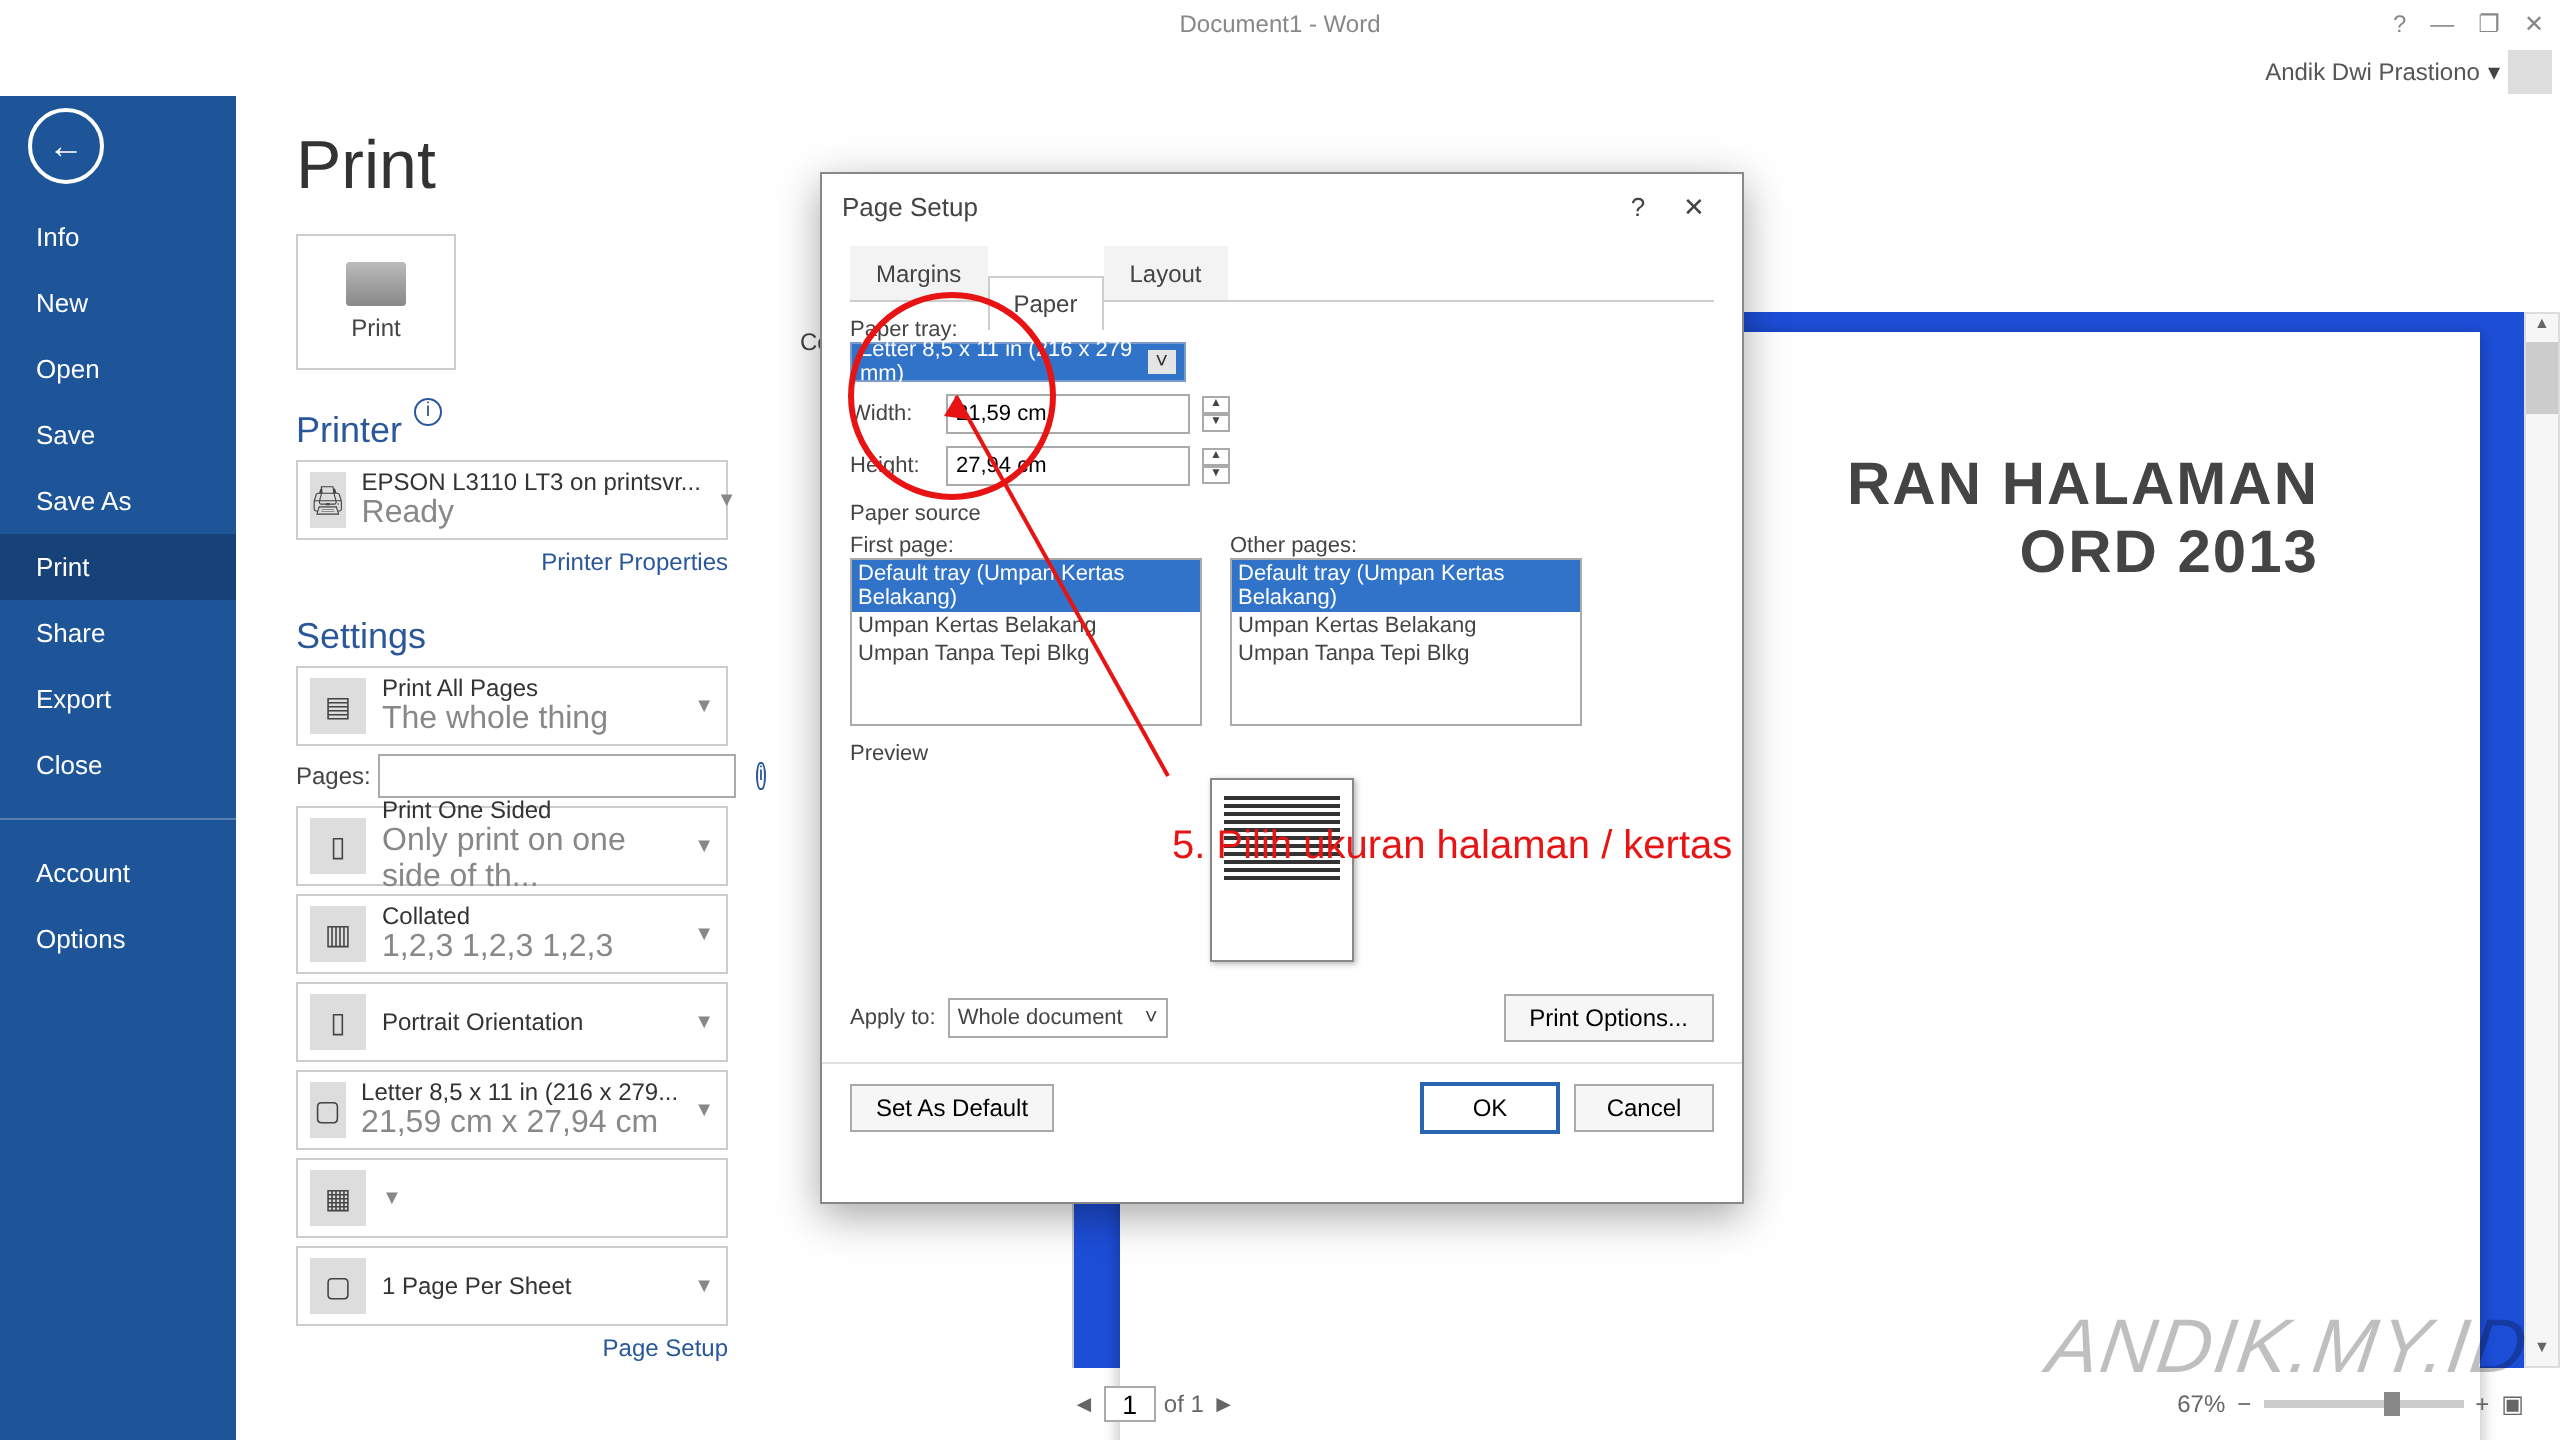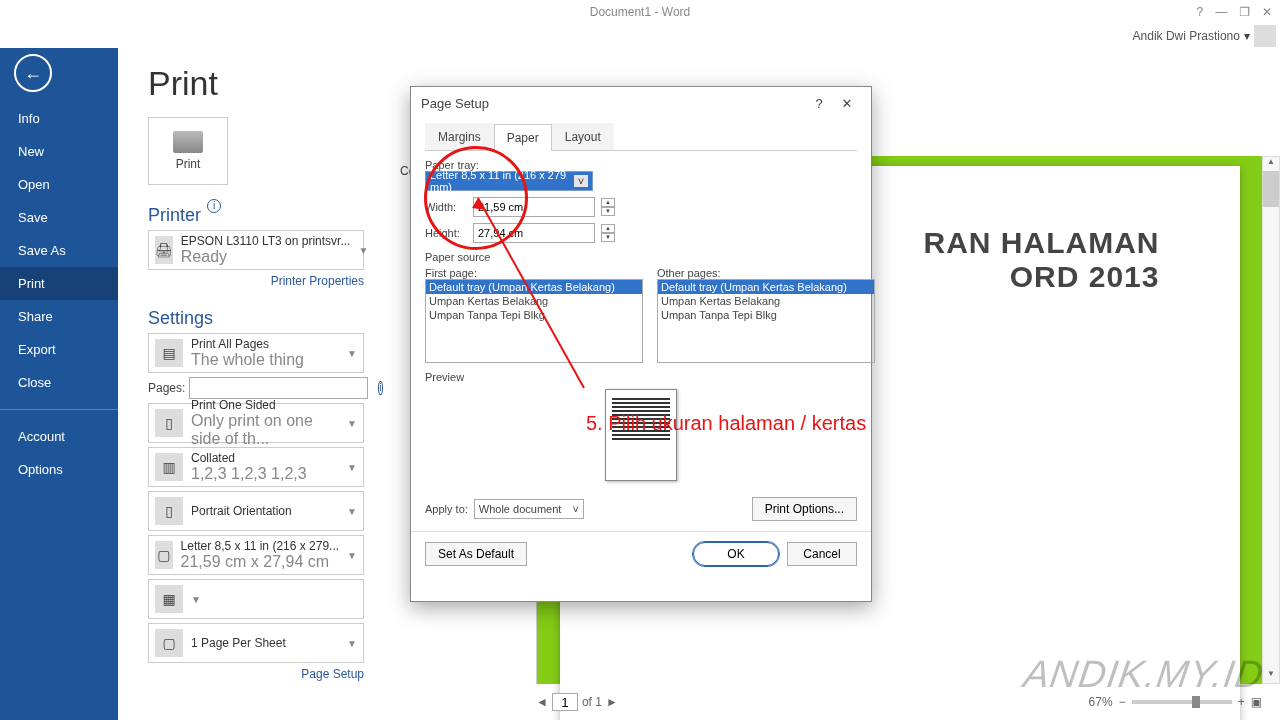--- a/index.html
+++ b/index.html
@@ -36,21 +36,21 @@
   .row-icon { width: 28px; height: 28px; background: #ddd; display: flex; align-items: center; justify-content: center; font-size: 14px; }
   .row-txt { flex: 1; display: flex; flex-direction: column; }
   .row-txt .t1 { font-size: 12px; color: #333; overflow: hidden; white-space: nowrap; text-overflow: ellipsis; }
   .row-txt .t2 { font-size: 16px; color: #888; }
   .row-caret { color: #888; font-size: 10px; }
   .link-right { text-align: right; width: 216px; color: #2a579a; font-size: 12px; margin-top: 4px; }
 
   .pages-row { display: flex; align-items: center; gap: 4px; margin-top: 4px; width: 216px; }
   .pages-row input { flex: 1; height: 22px; border: 1px solid #aaa; }
 
-  .preview-area { position: absolute; left: 418px; top: 108px; right: 18px; bottom: 36px; background: #84cc16; border-left: 1px solid #ccc; display: flex; align-items: flex-start; justify-content: center; padding-top: 10px; }
+  .preview-area { position: absolute; left: 418px; top: 108px; right: 18px; bottom: 36px; background: #1d4ed8; border-left: 1px solid #ccc; display: flex; align-items: flex-start; justify-content: center; padding-top: 10px; }
   .doc-page { width: 680px; height: 560px; background: #fff; box-shadow: 0 2px 8px rgba(0,0,0,0.3); position: relative; padding: 60px 80px; }
   .doc-page .big { font-family: Impact, sans-serif; font-weight: bold; font-size: 30px; letter-spacing: 1px; text-transform: uppercase; }
 
   .scroll-v { position: absolute; right: 0; top: 108px; bottom: 36px; width: 18px; background: #f6f6f6; border: 1px solid #ddd; }
   .scroll-v .thumb { width: 100%; height: 36px; background: #ccc; position: absolute; top: 14px; }
   .scroll-v .ar { width: 100%; height: 14px; text-align: center; font-size: 8px; color: #666; }
 
   .status-row { position: absolute; left: 418px; right: 18px; bottom: 6px; height: 24px; display: flex; align-items: center; justify-content: space-between; color: #666; font-size: 12px; }
   .status-row .navp { display: flex; align-items: center; gap: 4px; }
   .zoom-cluster { display: flex; align-items: center; gap: 6px; }
@@ -58,30 +58,30 @@
   .zoom-bar .knob { width: 8px; height: 12px; background: #888; position: absolute; left: 60px; top: -4px; }
 
   
   .dialog { position: absolute; left: 410px; top: 86px; width: 462px; height: 516px; background: #fff; border: 1px solid #888; box-shadow: 0 6px 20px rgba(0,0,0,0.35); z-index: 50; }
   .dlg-title { height: 32px; display: flex; align-items: center; padding: 0 10px; font-size: 13px; }
   .dlg-title .spacer { flex: 1; }
   .dlg-title .ctrl { width: 28px; text-align: center; cursor: pointer; }
   .dlg-body { padding: 4px 14px 10px; }
   .tabs { display: flex; border-bottom: 1px solid #ccc; }
   .tab { padding: 6px 12px; border: 1px solid transparent; border-bottom: none; background: #f3f3f3; font-size: 12px; cursor: pointer; }
-  .tab.active { border-color: #ccc; background: #fff; position: relative; top: 1px; }
+  .tab.active { border-color: #ccc; background: #fff; position: relative; top: 15px; }
   .grp { margin-top: 8px; }
   .lbl { font-size: 11px; color: #444; }
   .combo { width: 168px; height: 20px; border: 1px solid #7a9bcc; background: #3173c8; color: #fff; display: flex; align-items: center; padding: 0 4px; font-size: 11px; }
   .combo .cbtn { margin-left: auto; width: 16px; background: #e5e5e5; color: #333; text-align: center; }
   .numrow { display: flex; align-items: center; gap: 6px; margin-top: 6px; }
   .numrow input { width: 122px; height: 20px; border: 1px solid #aaa; padding: 0 4px; font-size: 11px; }
   .spbtn { width: 14px; display: flex; flex-direction: column; }
   .spbtn span { height: 9px; border: 1px solid #aaa; font-size: 6px; text-align: center; line-height: 7px; }
-  .listbox { width: 218px; height: 84px; border: 1px solid #aaa; font-size: 11px; overflow-y: scroll; }
+  .listbox { width: 176px; height: 84px; border: 1px solid #aaa; font-size: 11px; overflow-y: scroll; }
   .listbox .li { padding: 1px 3px; }
   .listbox .li.sel { background: #3173c8; color: #fff; }
   .two-col { display: flex; gap: 14px; margin-top: 4px; }
   .previewbox { width: 72px; height: 92px; border: 1px solid #888; margin-top: 6px; padding: 6px; box-shadow: 1px 1px 3px rgba(0,0,0,0.3); }
   .previewbox .line { height: 2px; background: #333; margin: 2px 0; }
   .btn { height: 24px; padding: 0 12px; border: 1px solid #aaa; background: #f6f6f6; font-size: 12px; cursor: pointer; }
   .btn.primary { border: 1px solid #2a66b0; background: #fff; outline: 1px solid #2a66b0; }
   .dlg-foot { display: flex; justify-content: space-between; padding: 10px 14px; border-top: 1px solid #e0e0e0; }
 
   
@@ -338,21 +338,21 @@
           <span>Whole document</span>
             <span style="margin-left:auto;">˅</span>
         </div>
       </div>
       <button class="btn">Print Options...</button>
     </div>
   </div>
   <div class="dlg-foot">
     <button class="btn">Set As Default</button>
     <div style="display:flex;gap:8px;">
-      <button class="btn primary" style="width:86px;border-radius:12px;">OK</button>
+      <button class="btn primary" style="width:68px;">OK</button>
       <button class="btn" style="width:70px;">Cancel</button>
     </div>
   </div>
 </div>
 
 <div class="anno-circle"></div>
 <svg style="position:absolute;left:0;top:0;z-index:80;pointer-events:none;" width="1280" height="720">
   <line x1="478" y1="198" x2="584" y2="388" stroke="#e81313" stroke-width="2"></line>
   <polygon points="478,198 486,210 472,208" fill="#e81313"></polygon>
 </svg>

